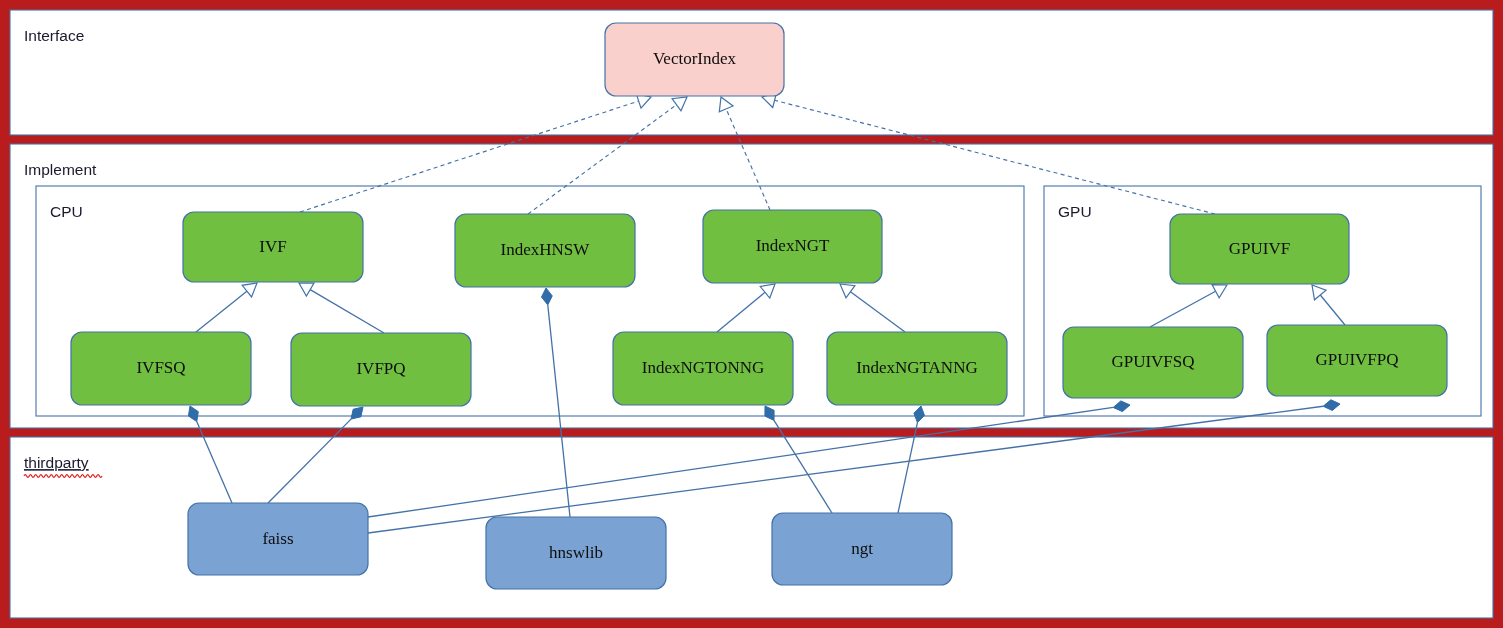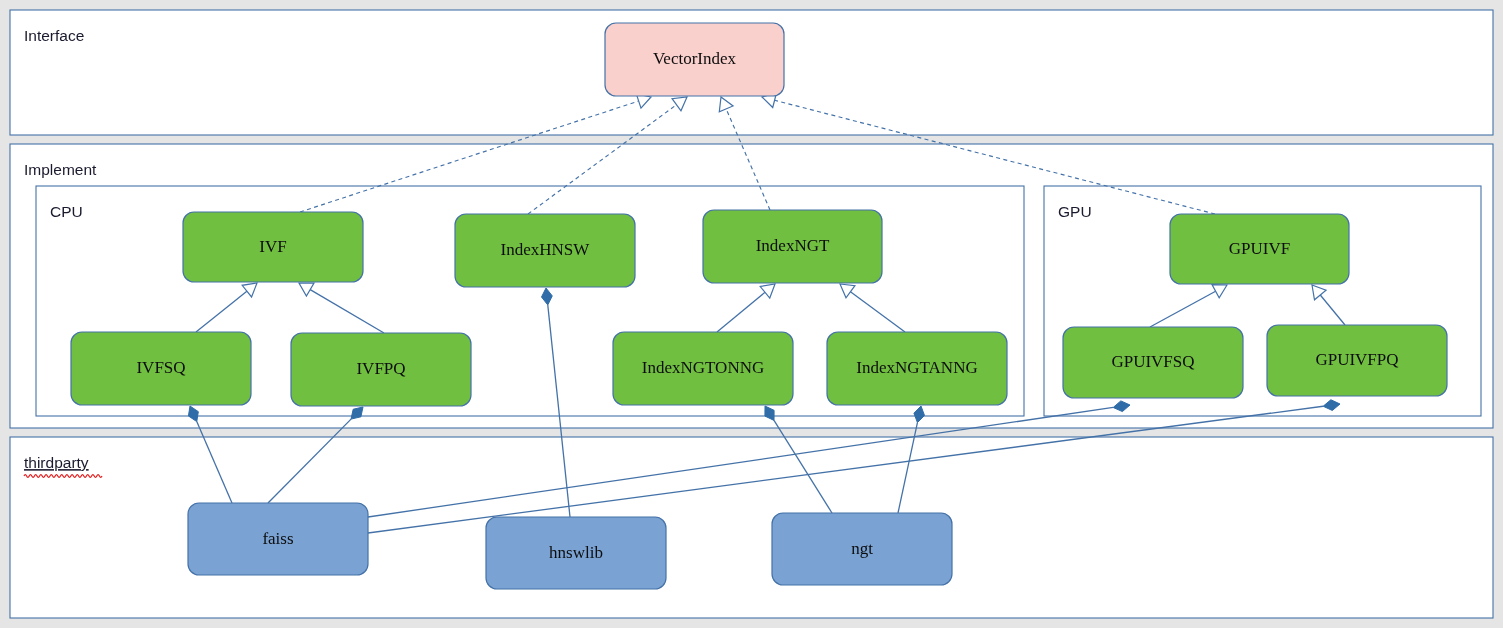--- a/index.html
+++ b/index.html
@@ -4,21 +4,21 @@
 <style>
   html, body {
     margin: 0;
     padding: 0;
     background: #ffffff;
   }
   #canvas {
     position: relative;
     width: 1503px;
     height: 628px;
-    background: #e5e5e5;
+    background: #b91c1c;
     font-family: "Liberation Sans", sans-serif;
     overflow: hidden;
     text-decoration: underline;
   }
   svg.diagram {
     position: absolute;
     left: 0;
     top: 0;
     width: 1503px;
     height: 628px;

